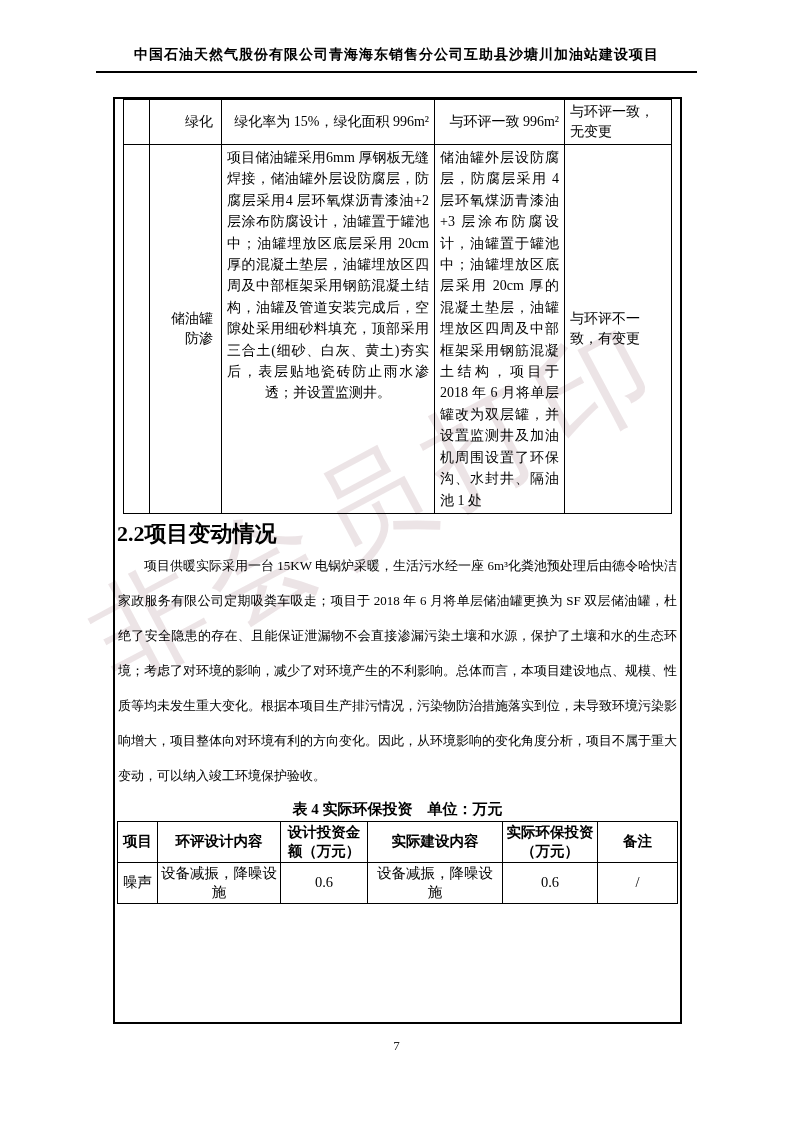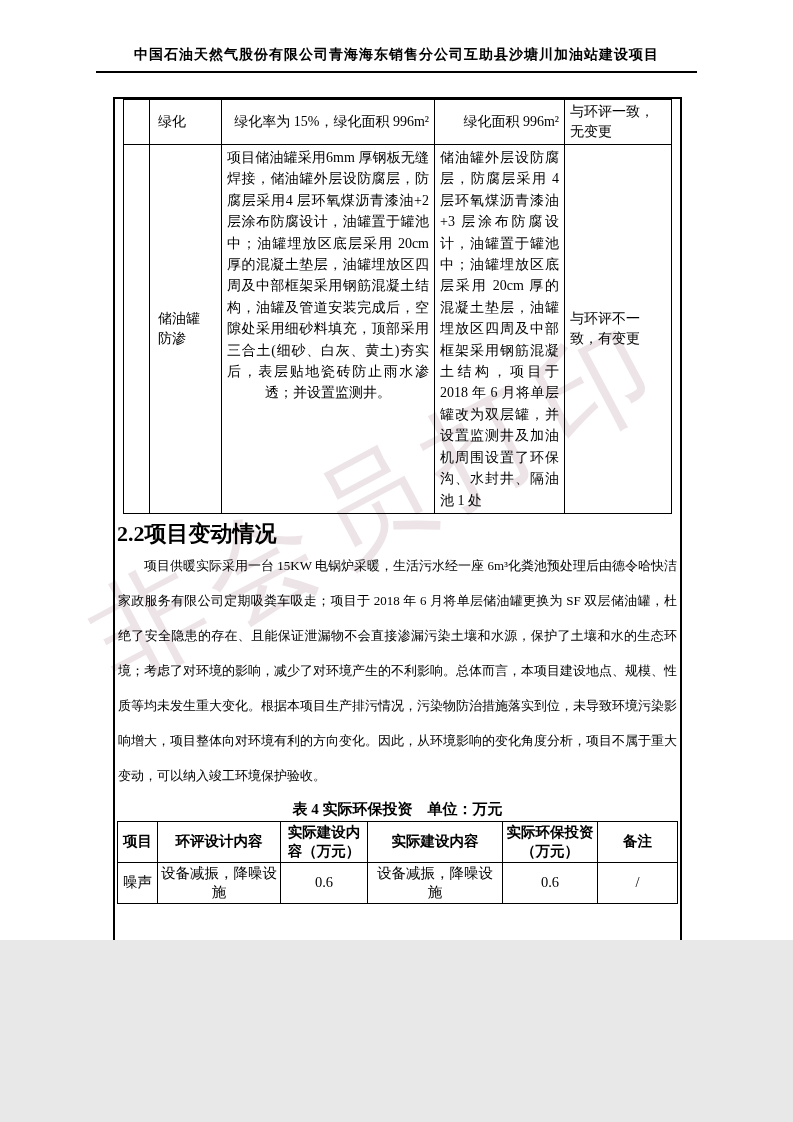--- a/index.html
+++ b/index.html
@@ -1,17 +1,17 @@
 <!DOCTYPE html>
 <html><head>
 <meta charset="utf-8">
 <style>
   html,body { margin:0; padding:0; background:#e8e8e8; }
   .page {
-    position:relative; width:793px; height:940px; margin:0 auto;
+    position:relative; width:793px; height:1122px; margin:0 auto;
     background:#ffffff; color:#000;
     font-family:"Liberation Serif", serif;
     overflow:hidden;
   }
   .doc-title {
     position:absolute; top:46px; left:0; width:100%;
     text-align:center; font-size:14px; font-weight:bold; letter-spacing:1px;
   }
   .title-rule {
     position:absolute; top:71px; left:96px; width:601px;
@@ -33,21 +33,21 @@
   .top-table {
     border-collapse:collapse; table-layout:fixed;
     width:548px; margin-left:8px; font-size:14px;
   }
   .top-table td {
     border:1px solid #000; padding:2px 5px;
     vertical-align:middle; line-height:20px; overflow:hidden;
   }
   .top-table tr.r1 { height:42px; }
   .top-table tr.r2 td { height:281px; }
-  .c-item { text-align:left; padding:4px 8px !important; }
+  .c-item { text-align:right; padding:4px 8px !important; }
   .r1 .c-eia, .r1 .c-act { text-align:right; }
   .r2 .c-eia {
     text-align:justify; text-align-last:center;
     vertical-align:top; line-height:21.4px;
   }
   .r2 .c-act {
     text-align:justify; vertical-align:top; line-height:21.4px;
   }
   .c-rem { text-align:left; line-height:21px; }
   
@@ -94,21 +94,21 @@
           <col style="width:72px">
           <col style="width:213px">
           <col style="width:130px">
           <col style="width:107px">
       </colgroup>
       <tbody>
         <tr class="r1">
           <td class="c-cat"></td>
           <td class="c-item">绿化</td>
           <td class="c-eia">绿化率为 15%，绿化面积 996m²</td>
-          <td class="c-act">绿化面积 996m²</td>
+          <td class="c-act">与环评一致 996m²</td>
           <td class="c-rem">与环评一致，无变更</td>
         </tr>
         <tr class="r2">
           <td class="c-cat"></td>
           <td class="c-item">储油罐防渗</td>
           <td class="c-eia">项目储油罐采用6mm 厚钢板无缝焊接，储油罐外层设防腐层，防腐层采用4 层环氧煤沥青漆油+2 层涂布防腐设计，油罐置于罐池中；油罐埋放区底层采用 20cm 厚的混凝土垫层，油罐埋放区四周及中部框架采用钢筋混凝土结构，油罐及管道安装完成后，空隙处采用细砂料填充，顶部采用三合土(细砂、白灰、黄土)夯实后，表层贴地瓷砖防止雨水渗透；并设置监测井。</td>
           <td class="c-act">储油罐外层设防腐层，防腐层采用 4 层环氧煤沥青漆油+3 层涂布防腐设计，油罐置于罐池中；油罐埋放区底层采用 20cm 厚的混凝土垫层，油罐埋放区四周及中部框架采用钢筋混凝土结构，项目于 2018 年 6 月将单层罐改为双层罐，并设置监测井及加油机周围设置了环保沟、水封井、隔油池 1 处</td>
           <td class="c-rem">与环评不一致，有变更</td>
         </tr>
       </tbody>
@@ -126,21 +126,21 @@
           <col style="width:123px">
           <col style="width:87px">
           <col style="width:135px">
           <col style="width:95px">
           <col style="width:80px">
       </colgroup>
       <tbody>
         <tr>
           <th>项目</th>
           <th>环评设计内容</th>
-          <th>实际建设内容（万元）</th>
+          <th>设计投资金额（万元）</th>
           <th>实际建设内容</th>
           <th>实际环保投资（万元）</th>
           <th>备注</th>
         </tr>
         <tr>
           <td>噪声</td>
           <td>设备减振，降噪设施</td>
           <td>0.6</td>
           <td>设备减振，降噪设施</td>
           <td>0.6</td>

